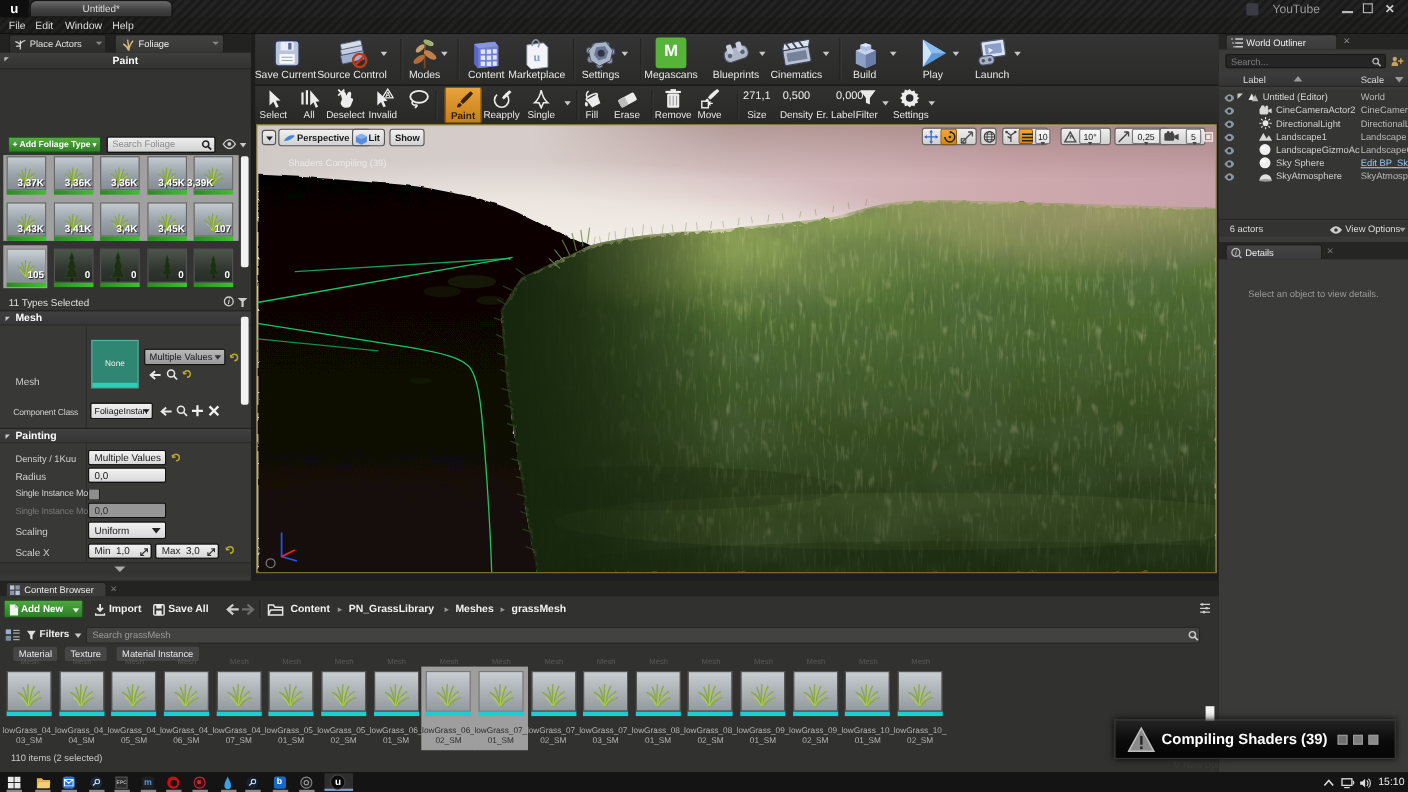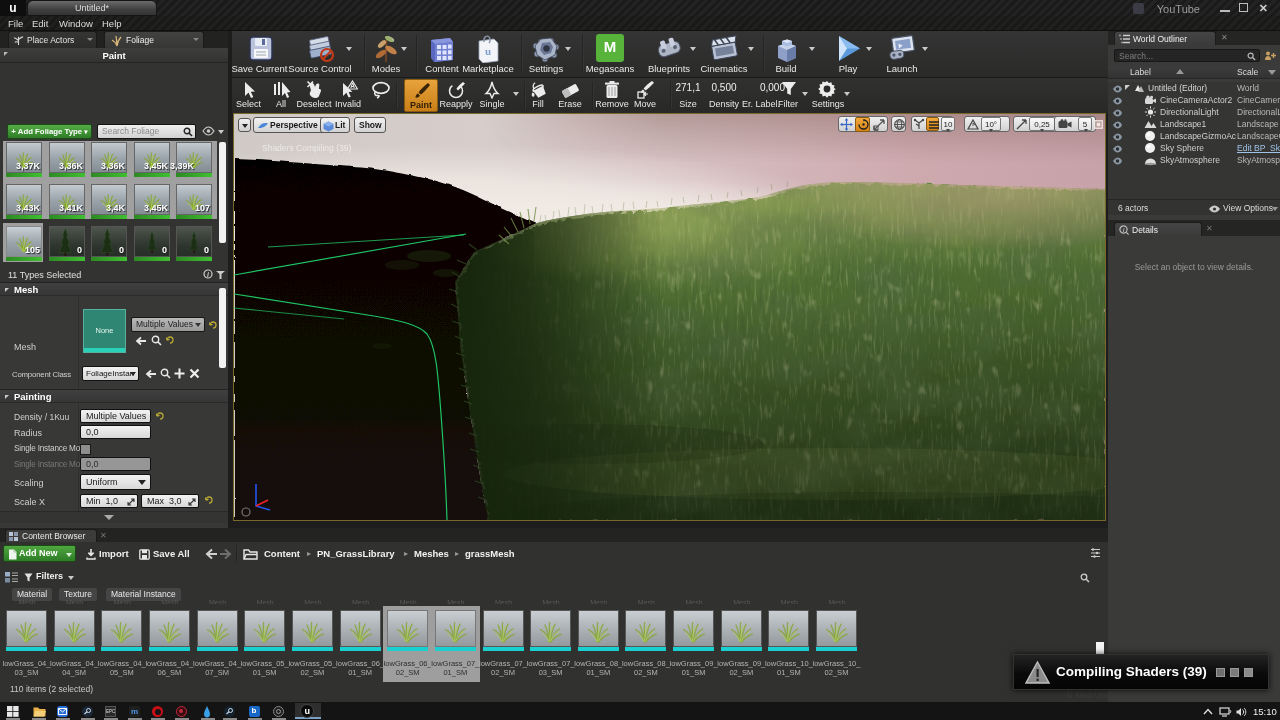--- a/index.html
+++ b/index.html
@@ -1009,20 +1009,21 @@
   <svg class="abs" style="left:5px;top:44px" width="13" height="11" viewBox="0 0 13 11">
       <rect x="0" y="0" width="5" height="4.5" fill="#9ab0c8"></rect>
       <rect x="0" y="6" width="5" height="4.5" fill="#7a8ca0"></rect>
       <path d="M7,1 L13,1 M7,3.5 L13,3.5 M7,7 L13,7 M7,9.5 L13,9.5" stroke="#aaa" stroke-width="1.2"></path>
     </svg>
   <svg class="abs" style="left:24px;top:45px" width="9" height="9" viewBox="0 0 9 9">
       <path d="M0.5,0.5 L8.5,0.5 L5.6,4.5 L5.6,8.5 L3.4,7.5 L3.4,4.5 Z" fill="#e0e0e0"></path>
     </svg>
   <span class="abs" style="left:36px;top:43px;color:#f0f0f0;font-weight:bold;font-size:9px">Filters</span>
   <span class="dd" style="left:68px;top:48px"></span>
+  <div class="abs" style="left:78px;top:42px;width:1013px;height:15px;background:#424241;border:1px solid #272727;border-radius:2px;color:#9b9b9b;font-size:8.5px;line-height:13px;padding-left:5px">Search grassMesh</div>
   <svg class="abs" style="left:1080px;top:45px" width="10" height="10" viewBox="0 0 10 10">
       <circle cx="4" cy="4" r="2.8" fill="none" stroke="#ccc" stroke-width="1.3"></circle>
       <line x1="6.2" y1="6.2" x2="9" y2="9" stroke="#ccc" stroke-width="1.5"></line>
     </svg>
 
   <div class="abs" style="left:12px;top:60px;height:13px;background:#454545;border-radius:2px;color:#e8e8e8;font-size:8.5px;line-height:12px;padding:0 5px">Material</div>
   <div class="abs" style="left:59px;top:60px;height:13px;background:#454545;border-radius:2px;color:#e8e8e8;font-size:8.5px;line-height:12px;padding:0 5px">Texture</div>
   <div class="abs" style="left:106px;top:60px;height:13px;background:#454545;border-radius:2px;color:#e8e8e8;font-size:8.5px;line-height:12px;padding:0 5px">Material Instance</div>
   <div id="assets" class="abs" style="left:0;top:76px;width:1108px;height:80px">
 <span class="abs" style="left:14.0px;top:-5px;width:26px;overflow:hidden;height:5px;color:#585858;font-size:7px;text-align:center">Mesh</span>

